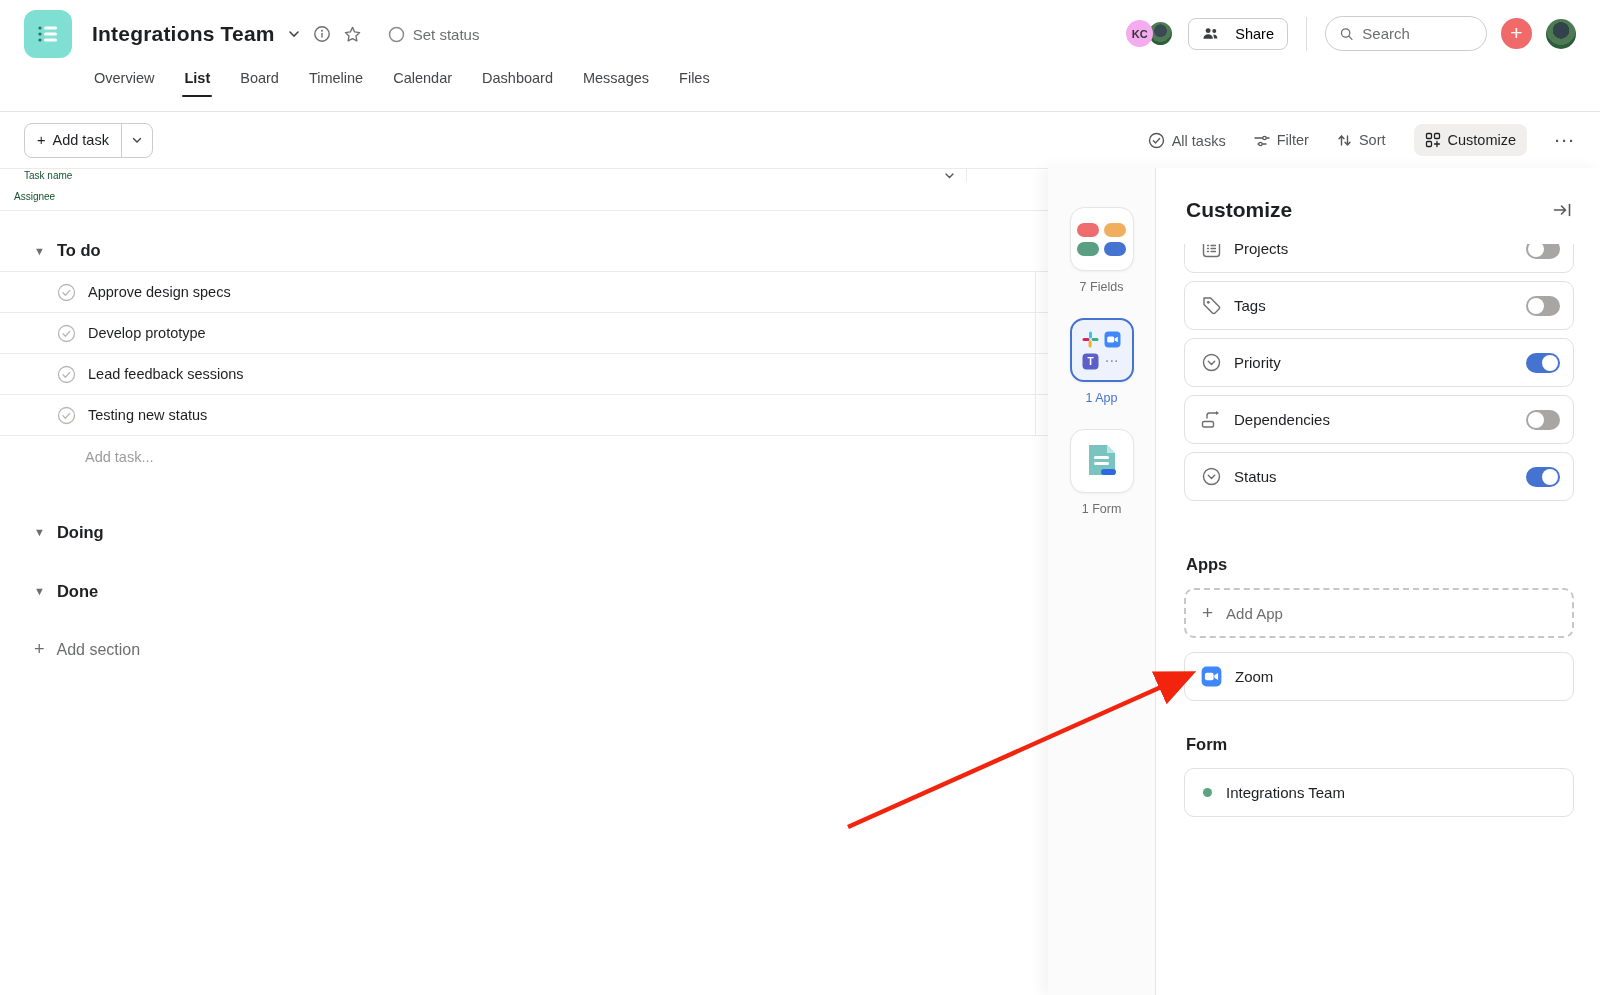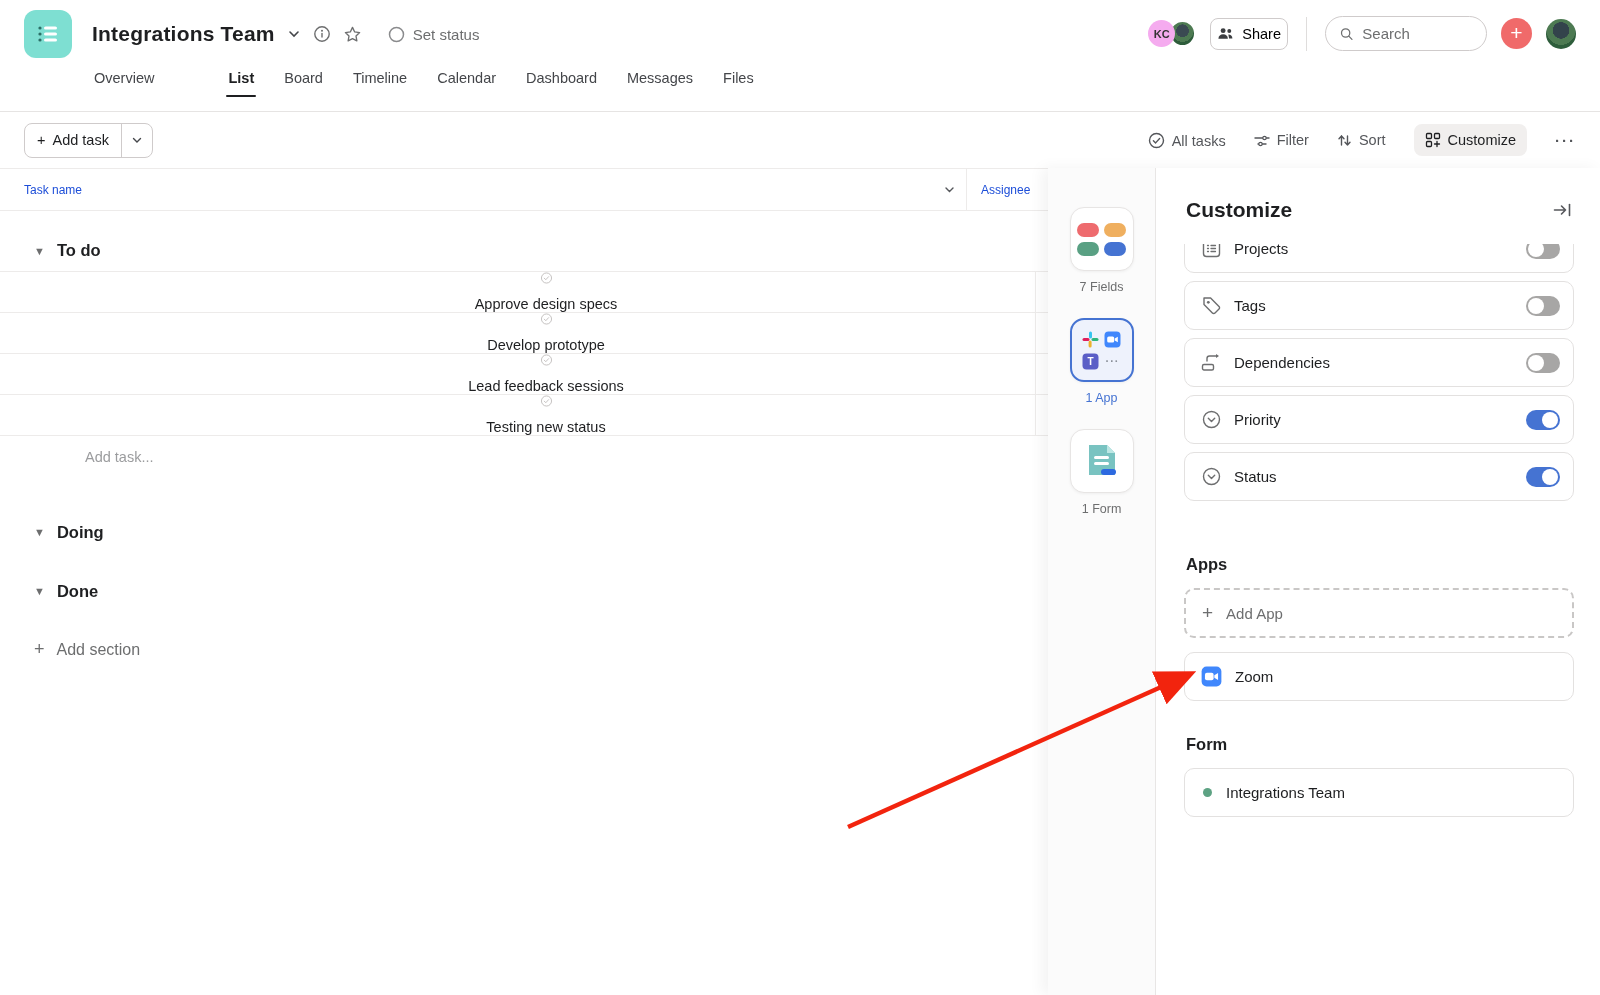--- a/index.html
+++ b/index.html
@@ -11,58 +11,58 @@
   .topbar-row { display:flex; align-items:flex-start; justify-content:space-between; }
   .title-left { display:flex; gap:20px; }
   .project-icon { width:48px; height:48px; border-radius:12px; background:#7EDFD2; display:flex; align-items:center; justify-content:center; flex:0 0 auto; }
   .title-block {}
   .title-row { display:flex; align-items:center; gap:12px; height:48px; }
   .page-title { font-size:21px; font-weight:700; letter-spacing:.2px; }
   .title-icon { color:#6d6e6f; display:flex; align-items:center; }
   .set-status { display:flex; align-items:center; gap:8px; color:#6d6e6f; font-size:15px; margin-left:14px; }
   .tabs { display:flex; gap:30px; margin:12px 0 0 2px; font-size:14.5px; color:#44464a; }
   .tab { padding-bottom:11px; cursor:pointer; position:relative; }
-  .tab.active { font-weight:700; color:#1e1f21;margin-left:44px; }
+  .tab.active { font-weight:700; color:#1e1f21; }
   .tab.active:after { content:""; position:absolute; left:-2px; right:-2px; bottom:0; height:2px; background:#1e1f21; border-radius:2px; }
   .header-divider { position:absolute; left:0; right:0; bottom:0; height:1px; background:#e6e4e3; }
   .topbar { height:112px; }
 
   .topbar-right { display:flex; align-items:center; gap:14px; margin-top:6px; }
   .avatar-stack { display:flex; align-items:center; }
   .avatar { border-radius:50%; display:flex; align-items:center; justify-content:center; }
   .avatar-kc { width:27px; height:27px; background:#F5ABEF; color:#333; font-size:11px; font-weight:600; z-index:1; }
   .avatar-photo { width:27px; height:27px; margin-left:-6px; border:2px solid #fff; background:radial-gradient(circle at 50% 38%, #3a4a52 0 34%, #4d7a52 35% 60%, #2e5d3b 61%); }
-  .share-btn { display:flex; align-items:center; gap:8px; border:1px solid #cfcbcb; border-radius:8px; padding:7px 6px; font-size:14.5px; background:#fff; cursor:pointer; }
+  .share-btn { display:flex; align-items:center; gap:16px; border:1px solid #cfcbcb; border-radius:8px; padding:7px 13px; font-size:14.5px; background:#fff; cursor:pointer; }
   .vdivider { width:1px; height:34px; background:#dfdddc; margin:0 4px; }
   .search-pill { display:flex; align-items:center; gap:9px; border:1px solid #cfcbcb; border-radius:999px; padding:8px 14px; width:162px; color:#6d6e6f; }
   .search-pill input { border:none; outline:none; width:100%; font-size:15px; font-family:inherit; color:#15803d; background:transparent; }
   .search-pill input::placeholder { color:#6d6e6f; }
   .plus-btn { width:31px; height:31px; border-radius:50%; background:#F06A6A; color:#fff; font-size:21px; display:flex; align-items:center; justify-content:center; cursor:pointer; line-height:1; padding-bottom:2px; }
   .avatar-user { width:30px; height:30px; background:radial-gradient(circle at 50% 38%, #33434b 0 34%, #4d7a52 35% 60%, #2e5d3b 61%); }
 
   
   .toolbar { height:56px; display:flex; align-items:center; justify-content:space-between; padding:0 24px; }
   .addtask-split { display:flex; border:1px solid #cfcbcb; border-radius:8px; overflow:hidden; height:35px; }
   .addtask-main { display:flex; align-items:center; gap:7px; padding:0 12px; font-size:14.5px; cursor:pointer; }
   .addtask-caret { display:flex; align-items:center; padding:0 9px; border-left:1px solid #cfcbcb; cursor:pointer; color:#45474b; }
   .toolbar-right { display:flex; align-items:center; gap:28px; color:#54565a; font-size:14.5px; }
   .tool-item { display:flex; align-items:flex-end; gap:7px; cursor:pointer; }
   .tool-item.chip { background:#f1efee; border-radius:8px; padding:8px 11px; color:#1e1f21; }
   .dots { letter-spacing:2px; font-weight:700; color:#54565a; font-size:15px; }
 
   
   .list-area { width:1048px; position:relative; }
-  .table-head { height:43px; border-top:1px solid #edebea; border-bottom:1px solid #edebea; display:flex; font-size:12px; color:#1d4ed8; }
+  .table-head { height:43px; border-top:1px solid #edebea; border-bottom:1px solid #edebea; display:flex; font-size:10px; color:#14532d;flex-direction:column; }
   .th-task { width:967px; border-right:1px solid #edebea; display:flex; align-items:center; justify-content:space-between; padding:0 10px 0 24px; }
   .th-assignee { flex:1; display:flex; align-items:center; padding-left:14px; }
   .section-head { display:flex; align-items:center; gap:12px; padding-left:34px; height:42px; margin-top:19px; font-size:16.5px; font-weight:700; }
   .section-head .tri { color:#6d6e6f; font-size:11px; cursor:pointer; }
   .section-head.bordered { border-bottom:1px solid #edebea; }
   .task-row { height:41px; display:flex; border-bottom:1px solid #edebea; font-size:14.5px; }
-  .tr-main { width:1102px; border-right:1px solid #edebea; display:flex; align-items:center; gap:12px; padding-left:57px;flex-direction:column; }
+  .tr-main { width:1102px; border-right:1px solid #edebea; display:flex; align-items:center; gap:12px; padding-left:57px; }
   .tr-assignee { flex:1; display:flex; align-items:center; gap:8px; padding-left:12px; white-space:nowrap; overflow:hidden; }
   .mini-avatar { width:22px; height:22px; border-radius:50%; background:#F5ABEF; color:#333; font-size:10px; font-weight:600; display:flex; align-items:center; justify-content:center; flex:0 0 auto; }
   .addtask-row { height:41px; display:flex; align-items:center; padding-left:85px; color:#9b9c9e; font-size:14.5px; cursor:pointer; }
   .add-section { display:flex; align-items:center; gap:12px; color:#6d6e6f; font-size:16px; padding-left:34px; margin-top:27px; cursor:pointer; }
 
   
   .overlay { position:absolute; top:168px; left:1048px; right:0; bottom:0; display:flex; box-shadow:-6px 0 14px rgba(0,0,0,.05); background:#fff; }
   .icon-strip { width:107px; background:#fbfbfb; display:flex; flex-direction:column; align-items:center; padding-top:39px; }
   .strip-card { width:64px; height:64px; border-radius:14px; background:#fff; border:1px solid #e7e5e4; box-shadow:0 1px 3px rgba(0,0,0,.05); display:flex; align-items:center; justify-content:center; cursor:pointer; }
   .strip-card.selected { border:2px solid #4573D2; background:#eef2fc; }
@@ -398,41 +398,41 @@
             </svg>
         </span>
         <span class="field-label">Tags</span>
         <span class="toggle off">
             <span class="knob"></span>
           </span>
       </div>
 
       <div class="field-card">
         <span class="field-icon">
+          <svg width="19" height="19" viewBox="0 0 19 19">
+              <circle cx="9.5" cy="9.5" r="8" fill="none" stroke="#6d6e6f" stroke-width="1.4"></circle>
+              <path d="M6.3 8.3l3.2 3.2 3.2-3.2" fill="none" stroke="#6d6e6f" stroke-width="1.4" stroke-linecap="round" stroke-linejoin="round"></path>
+            </svg>
+        </span>
+        <span class="field-label">Priority</span>
+        <span class="toggle on">
+            <span class="knob"></span>
+          </span>
+      </div>
+
+      <div class="field-card">
+        <span class="field-icon">
           <svg width="20" height="18" viewBox="0 0 20 18">
               <rect x="1.5" y="10.5" width="11" height="5.5" rx="1.5" fill="none" stroke="#6d6e6f" stroke-width="1.4"></rect>
               <path d="M6 7V4.5A2.5 2.5 0 018.5 2H16" fill="none" stroke="#6d6e6f" stroke-width="1.4" stroke-linecap="round"></path>
               <path d="M13.8 0l3 2-3 2z" fill="#6d6e6f" transform="translate(1.2 0)"></path>
             </svg>
         </span>
         <span class="field-label">Dependencies</span>
         <span class="toggle off">
-            <span class="knob"></span>
-          </span>
-      </div>
-
-      <div class="field-card">
-        <span class="field-icon">
-          <svg width="19" height="19" viewBox="0 0 19 19">
-              <circle cx="9.5" cy="9.5" r="8" fill="none" stroke="#6d6e6f" stroke-width="1.4"></circle>
-              <path d="M6.3 8.3l3.2 3.2 3.2-3.2" fill="none" stroke="#6d6e6f" stroke-width="1.4" stroke-linecap="round" stroke-linejoin="round"></path>
-            </svg>
-        </span>
-        <span class="field-label">Priority</span>
-        <span class="toggle on">
             <span class="knob"></span>
           </span>
       </div>
 
       <div class="field-card">
         <span class="field-icon">
           <svg width="19" height="19" viewBox="0 0 19 19">
               <circle cx="9.5" cy="9.5" r="8" fill="none" stroke="#6d6e6f" stroke-width="1.4"></circle>
               <path d="M6.3 8.3l3.2 3.2 3.2-3.2" fill="none" stroke="#6d6e6f" stroke-width="1.4" stroke-linecap="round" stroke-linejoin="round"></path>
             </svg>

